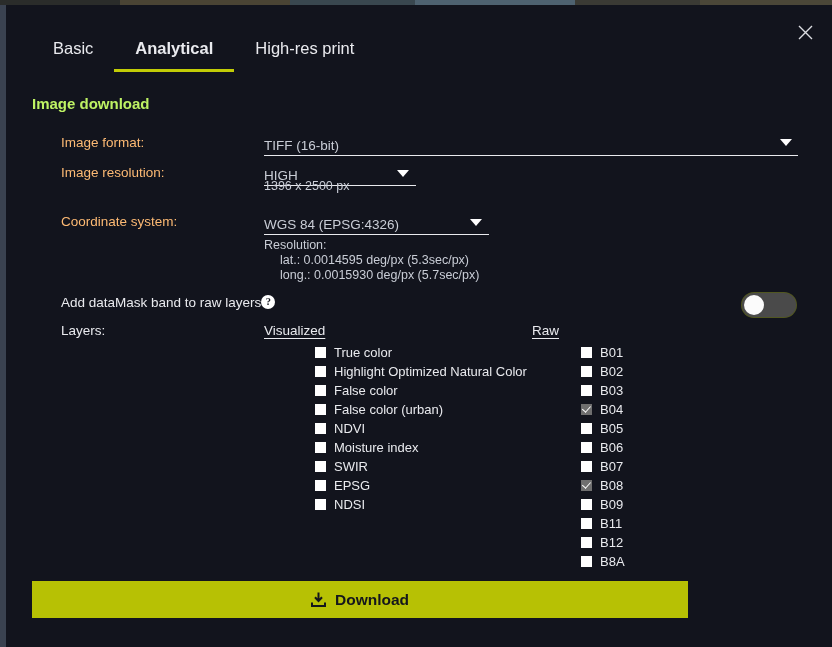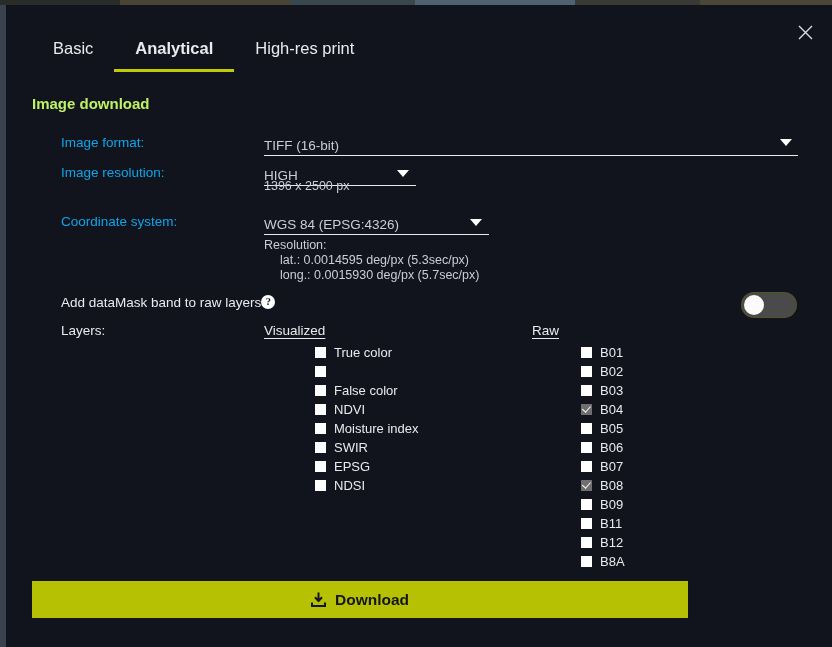--- a/index.html
+++ b/index.html
@@ -87,21 +87,21 @@
     top: 90px;
     font-size: 15px;
     font-weight: bold;
     color: #bef264;
   }
 
   .row-label {
     position: absolute;
     left: 55px;
     font-size: 13.5px;
-    color: #0ea5e9;
+    color: #fdba74;
     white-space: nowrap;
   }
 
   .field-value {
     position: absolute;
     font-size: 13.5px;
     color: #c9cdd6;
     white-space: nowrap;
   }
 
@@ -296,24 +296,29 @@
   <div class="layers-label">Layers:</div>
 
   <div class="col-header" style="left:258px; top:318px;">Visualized</div>
   <ul class="chk-list" id="visualized-list" style="left:266px; top:338px;">
       <li class="chk-item">
         <span class="chk-box"></span>
         <span class="chk-label">True color</span>
       </li>
       <li class="chk-item">
         <span class="chk-box"></span>
+        <span class="chk-label">Highlight Optimized Natural Color</span>
       </li>
       <li class="chk-item">
         <span class="chk-box"></span>
         <span class="chk-label">False color</span>
+      </li>
+      <li class="chk-item">
+        <span class="chk-box"></span>
+        <span class="chk-label">False color (urban)</span>
       </li>
       <li class="chk-item">
         <span class="chk-box"></span>
         <span class="chk-label">NDVI</span>
       </li>
       <li class="chk-item">
         <span class="chk-box"></span>
         <span class="chk-label">Moisture index</span>
       </li>
       <li class="chk-item">

